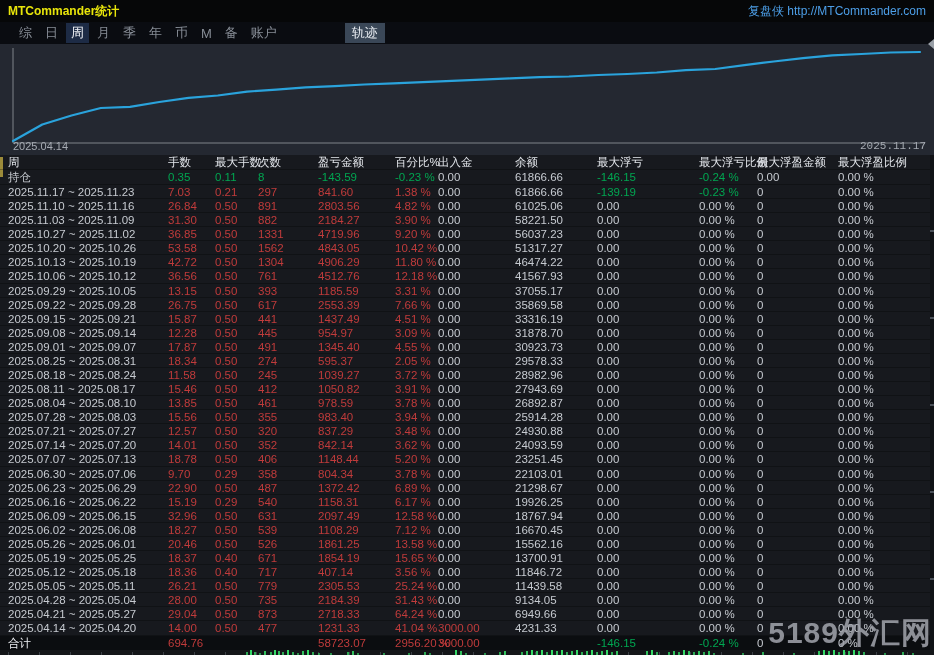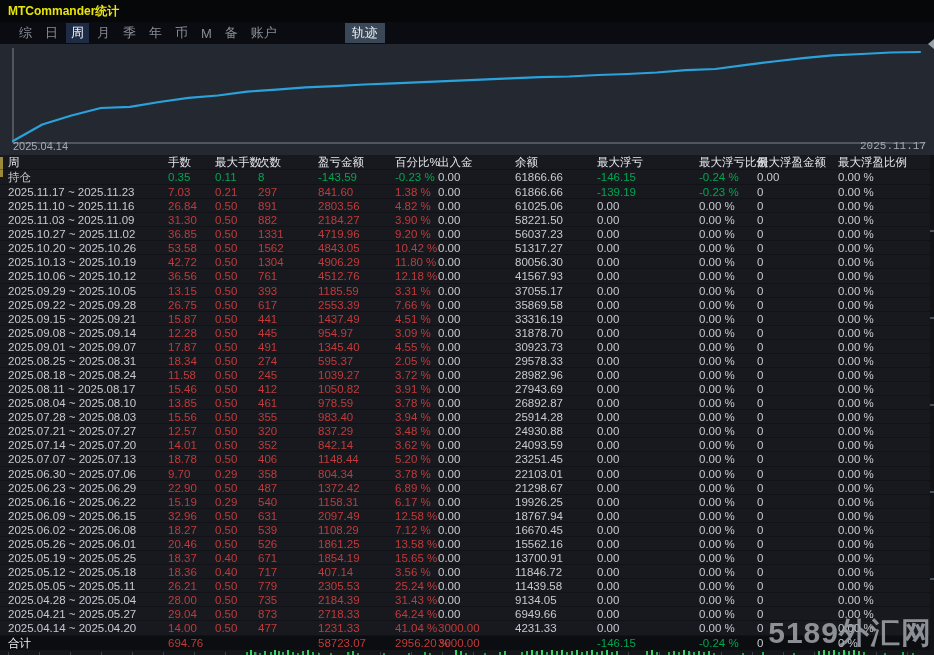--- a/index.html
+++ b/index.html
@@ -59,20 +59,21 @@
   .gtick{position:absolute;bottom:0;width:2px;background:#35d967;}
   
   .watermark{position:absolute;right:2px;bottom:1px;font-size:30px;font-weight:bold;
              color:rgba(158,161,168,0.88);letter-spacing:1px;z-index:10;}
 </style>
 </head>
 <body>
 
 <div class="titlebar">
   <span class="app-title">MTCommander统计</span>
+  <span class="brand">复盘侠 http://MTCommander.com</span>
 </div>
 
 <div class="menubar">
   <span id="menu-items" style="display:flex;align-items:center;">
       <span class="mi">综</span>
       <span class="mi">日</span>
       <span class="mi sel">周</span>
       <span class="mi">月</span>
       <span class="mi">季</span>
       <span class="mi">年</span>
@@ -197,21 +198,21 @@
       <span class="cell c11 plainc">0.00 %</span>
     </div>
     <div class="trow">
       <span class="cell c0 datec">2025.10.13 ~ 2025.10.19</span>
       <span class="cell c1 red">42.72</span>
       <span class="cell c2 red">0.50</span>
       <span class="cell c3 red">1304</span>
       <span class="cell c4 red">4906.29</span>
       <span class="cell c5 red">11.80 %</span>
       <span class="cell c6 plainc">0.00</span>
-      <span class="cell c7 plainc">80056.30</span>
+      <span class="cell c7 plainc">46474.22</span>
       <span class="cell c8 plainc">0.00</span>
       <span class="cell c9 plainc">0.00 %</span>
       <span class="cell c10 plainc">0</span>
       <span class="cell c11 plainc">0.00 %</span>
     </div>
     <div class="trow">
       <span class="cell c0 datec">2025.10.06 ~ 2025.10.12</span>
       <span class="cell c1 red">36.56</span>
       <span class="cell c2 red">0.50</span>
       <span class="cell c3 red">761</span>

